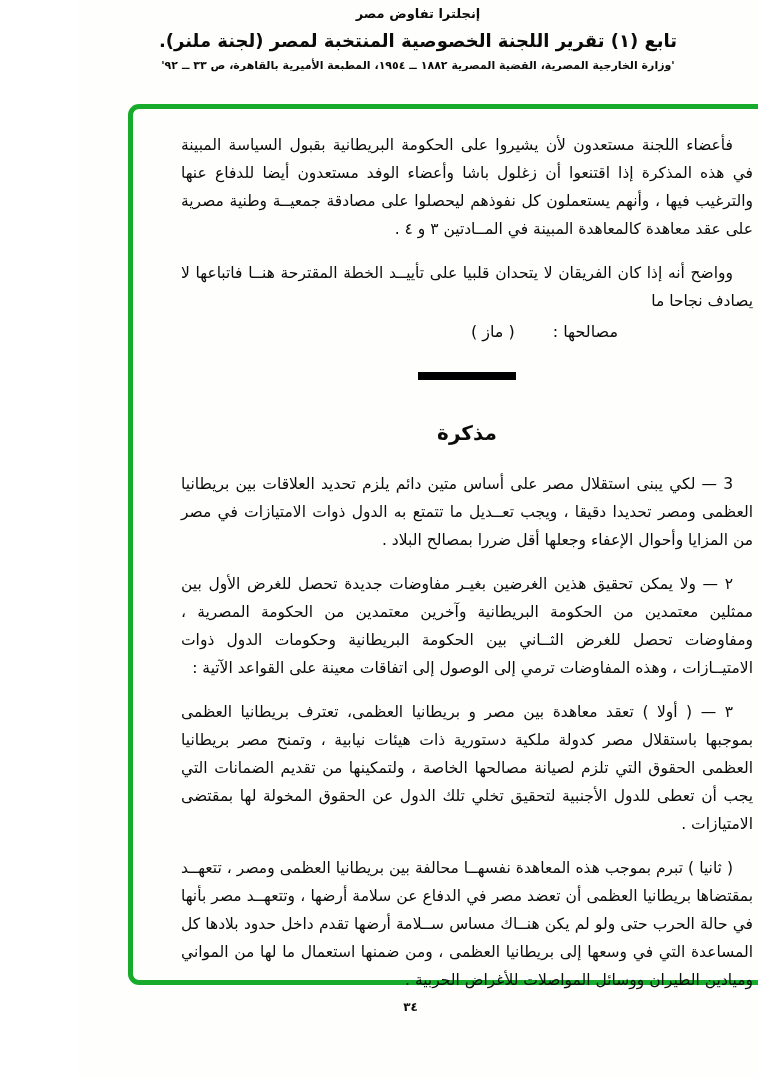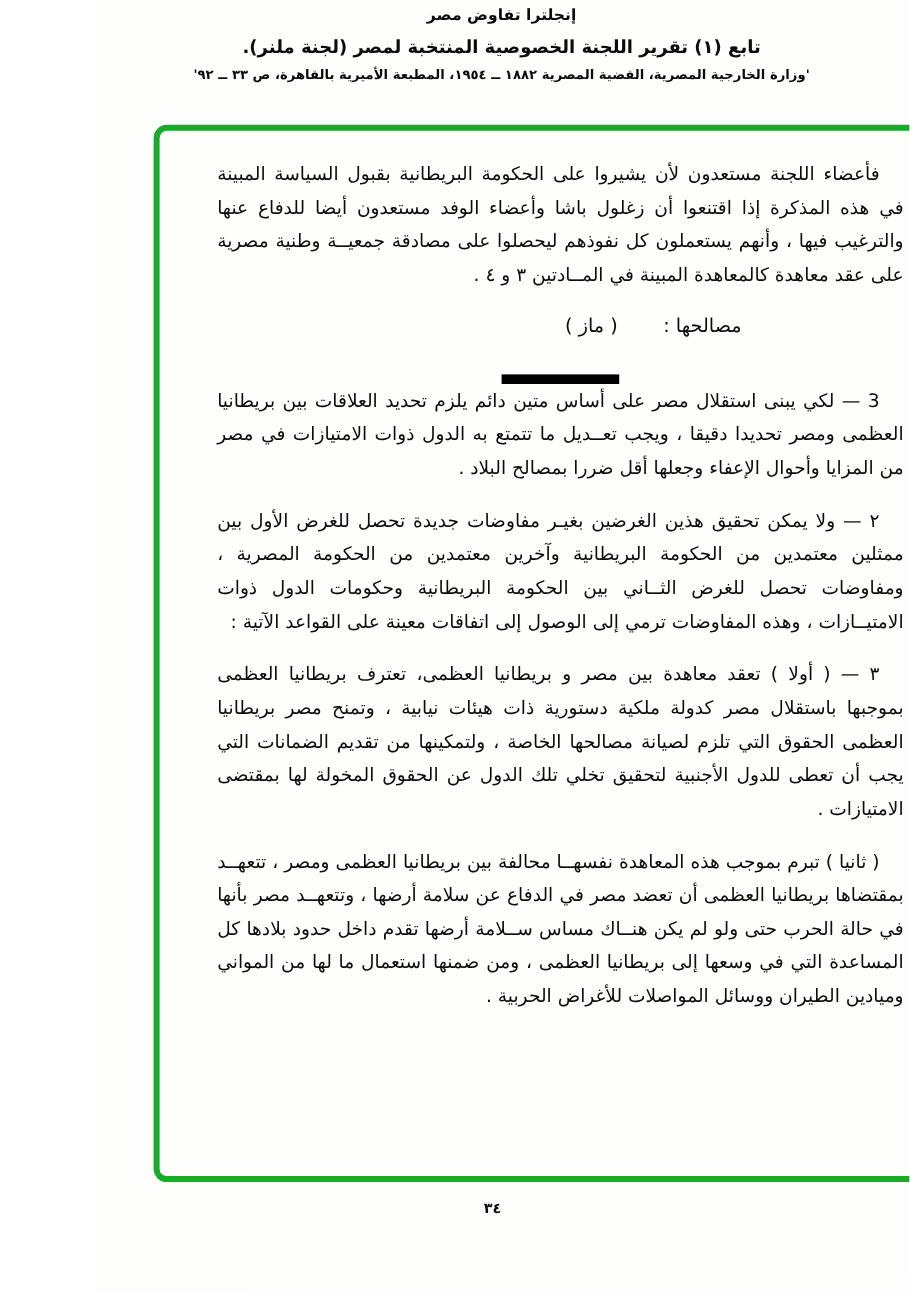--- a/index.html
+++ b/index.html
@@ -7,21 +7,21 @@
     position:relative;
     width:680px; height:1078px;
     background:#fefefc;
     font-family:"DejaVu Sans", sans-serif;
     direction:rtl;
     color:#0b0b0b;
     overflow:hidden;
   }
   .header { position:absolute; top:6px; left:0; right:0; text-align:center; }
   .header-title   { font-size:13px; font-weight:bold; letter-spacing:0.5px; }
-  .header-subtitle{ font-size:15px; font-weight:bold; margin-top:9px; }
+  .header-subtitle{ font-size:18px; font-weight:bold; margin-top:9px; }
   .header-source  { font-size:11px; font-weight:bold; margin-top:8px; }
 
   .frame {
     position:absolute;
     left:50px; top:104px;
     width:660px; height:881px;
     border:5px solid #17ab2b;
     border-radius:11px;
     box-sizing:border-box;
     background:#fefefc;
@@ -76,28 +76,30 @@
   <div class="header">
     <div class="header-title">إنجلترا تفاوض مصر</div>
     <div class="header-subtitle">تابع (١) تقرير اللجنة الخصوصية المنتخبة لمصر (لجنة ملنر).</div>
     <div class="header-source">'وزارة الخارجية المصرية، القضية المصرية ١٨٨٢ ــ ١٩٥٤، المطبعة الأميرية بالقاهرة، ص ٣٣ ــ ٩٢'</div>
   </div>
 
   <div class="frame">
     <div class="content">
 
       <p class="para">فأعضاء اللجنة مستعدون لأن يشيروا على الحكومة البريطانية بقبول السياسة المبينة في هذه المذكرة إذا اقتنعوا أن زغلول باشا وأعضاء الوفد مستعدون أيضا للدفاع عنها والترغيب فيها ، وأنهم يستعملون كل نفوذهم ليحصلوا على مصادقة جمعيــة وطنية مصرية على عقد معاهدة كالمعاهدة المبينة في المــادتين ٣ و ٤ .</p>
+      <p class="para no-bottom">وواضح أنه إذا كان الفريقان لا يتحدان قلبيا على تأييــد الخطة المقترحة هنــا فاتباعها لا يصادف نجاحا ما</p>
 
       <div class="signature-line">
         <span>مصالحها :</span>
         <span>( ماز )</span>
       </div>
 
       <div class="divider"></div>
 
+      <div class="section-title">مذكرة</div>
 
       <p class="para">3 — لكي يبنى استقلال مصر على أساس متين دائم يلزم تحديد العلاقات بين بريطانيا العظمى ومصر تحديدا دقيقا ، ويجب تعــديل ما تتمتع به الدول ذوات الامتيازات في مصر من المزايا وأحوال الإعفاء وجعلها أقل ضررا بمصالح البلاد .</p>
       <p class="para">٢ — ولا يمكن تحقيق هذين الغرضين بغيـر مفاوضات جديدة تحصل للغرض الأول بين ممثلين معتمدين من الحكومة البريطانية وآخرين معتمدين من الحكومة المصرية ، ومفاوضات تحصل للغرض الثــاني بين الحكومة البريطانية وحكومات الدول ذوات الامتيــازات ، وهذه المفاوضات ترمي إلى الوصول إلى اتفاقات معينة على القواعد الآتية :</p>
       <p class="para">٣ — ( أولا ) تعقد معاهدة بين مصر و بريطانيا العظمى، تعترف بريطانيا العظمى بموجبها باستقلال مصر كدولة ملكية دستورية ذات هيئات نيابية ، وتمنح مصر بريطانيا العظمى الحقوق التي تلزم لصيانة مصالحها الخاصة ، ولتمكينها من تقديم الضمانات التي يجب أن تعطى للدول الأجنبية لتحقيق تخلي تلك الدول عن الحقوق المخولة لها بمقتضى الامتيازات .</p>
       <p class="para">( ثانيا ) تبرم بموجب هذه المعاهدة نفسهــا محالفة بين بريطانيا العظمى ومصر ، تتعهــد بمقتضاها بريطانيا العظمى أن تعضد مصر في الدفاع عن سلامة أرضها ، وتتعهــد مصر بأنها في حالة الحرب حتى ولو لم يكن هنــاك مساس ســلامة أرضها تقدم داخل حدود بلادها كل المساعدة التي في وسعها إلى بريطانيا العظمى ، ومن ضمنها استعمال ما لها من المواني وميادين الطيران ووسائل المواصلات للأغراض الحربية .</p>
 
     </div>
   </div>
 
   <div class="footer">٣٤</div>

